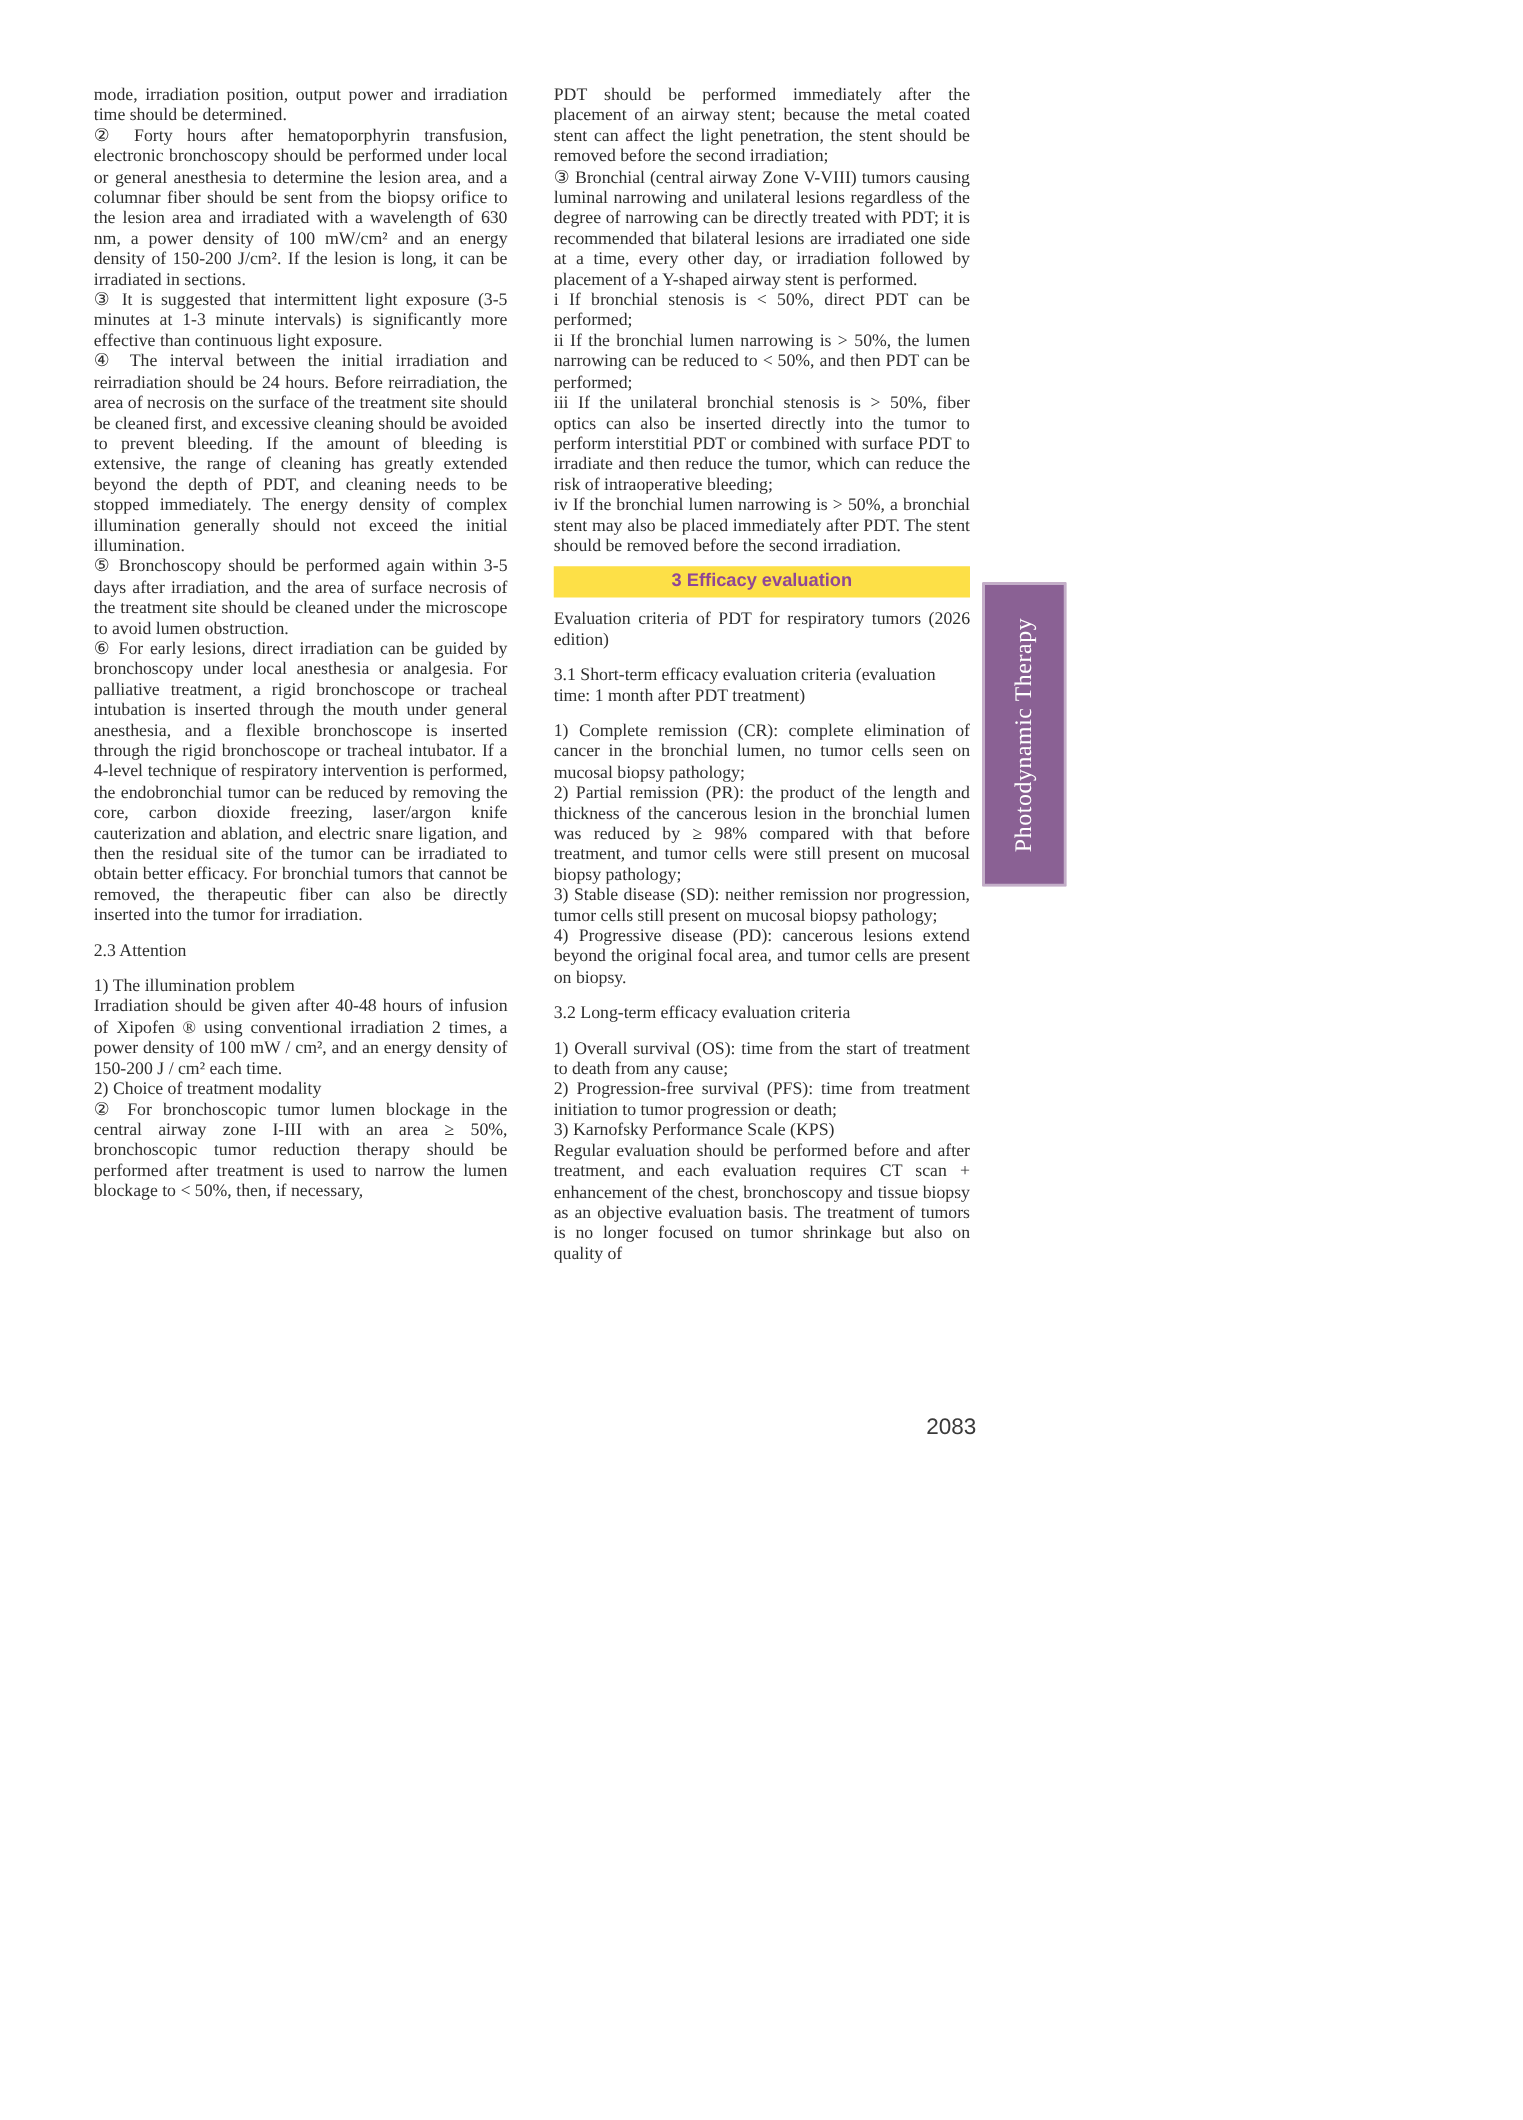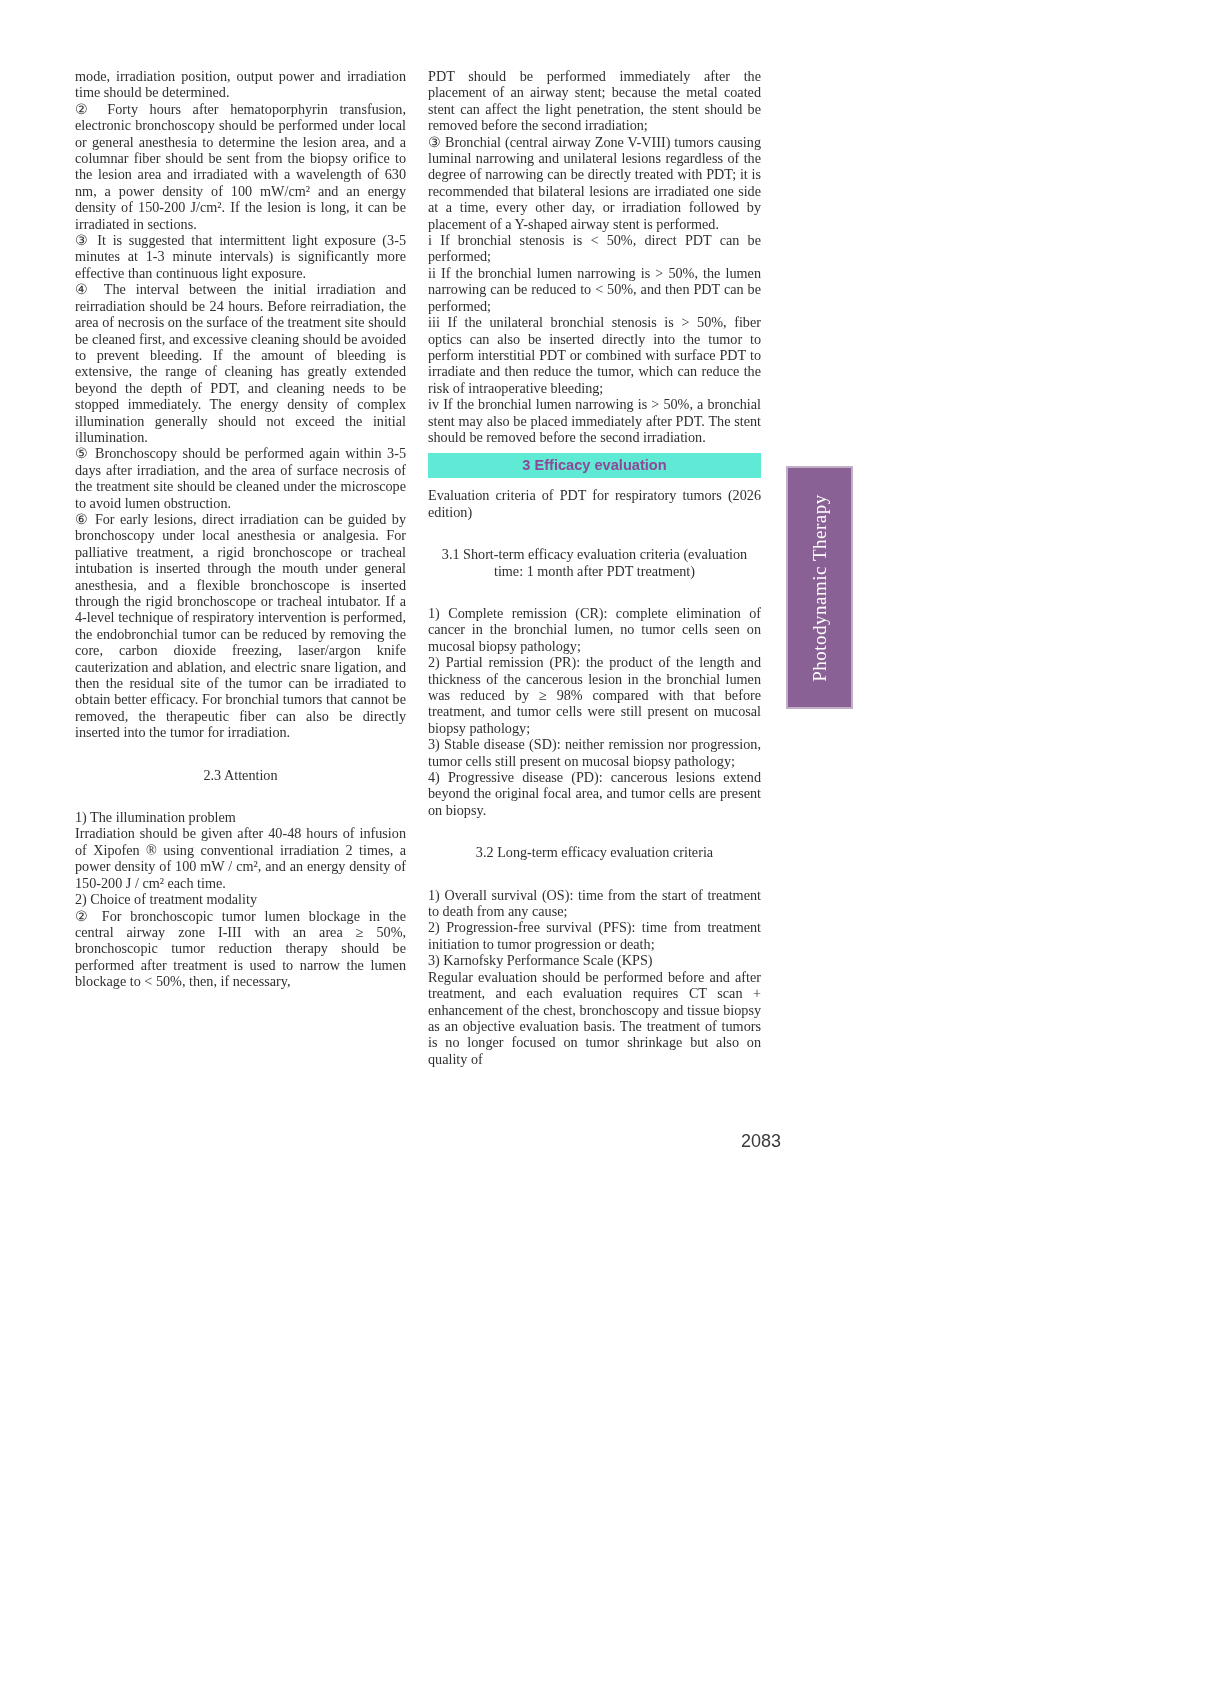--- a/index.html
+++ b/index.html
@@ -14,26 +14,26 @@
   .col {
     position: absolute;
     top: 68px;
     font-family: "Liberation Serif", "DejaVu Serif", serif;
     font-size: 14.2px;
     line-height: 16.4px;
     color: #2f2f2f;
     text-align: justify;
   }
   #left-column  { left: 75px;  width: 331px; }
-  #right-column { left: 428px; width: 333px; }
+  #right-column { left: 443px; width: 333px; }
   .para { margin: 0; }
-  .subhead { margin: 26px 0; text-align: center; }
+  .subhead { margin: 12px 0; text-align: left; }
   .section-bar {
     margin: 8px 0 9px 0;
-    background: #5eead4;
+    background: #fde047;
     color: #8f4796;
     font-family: "Liberation Sans", "DejaVu Sans", sans-serif;
     font-weight: bold;
     font-size: 14.6px;
     line-height: 25px;
     height: 25px;
     text-align: center;
   }
   #chapter-tab {
     position: absolute;

